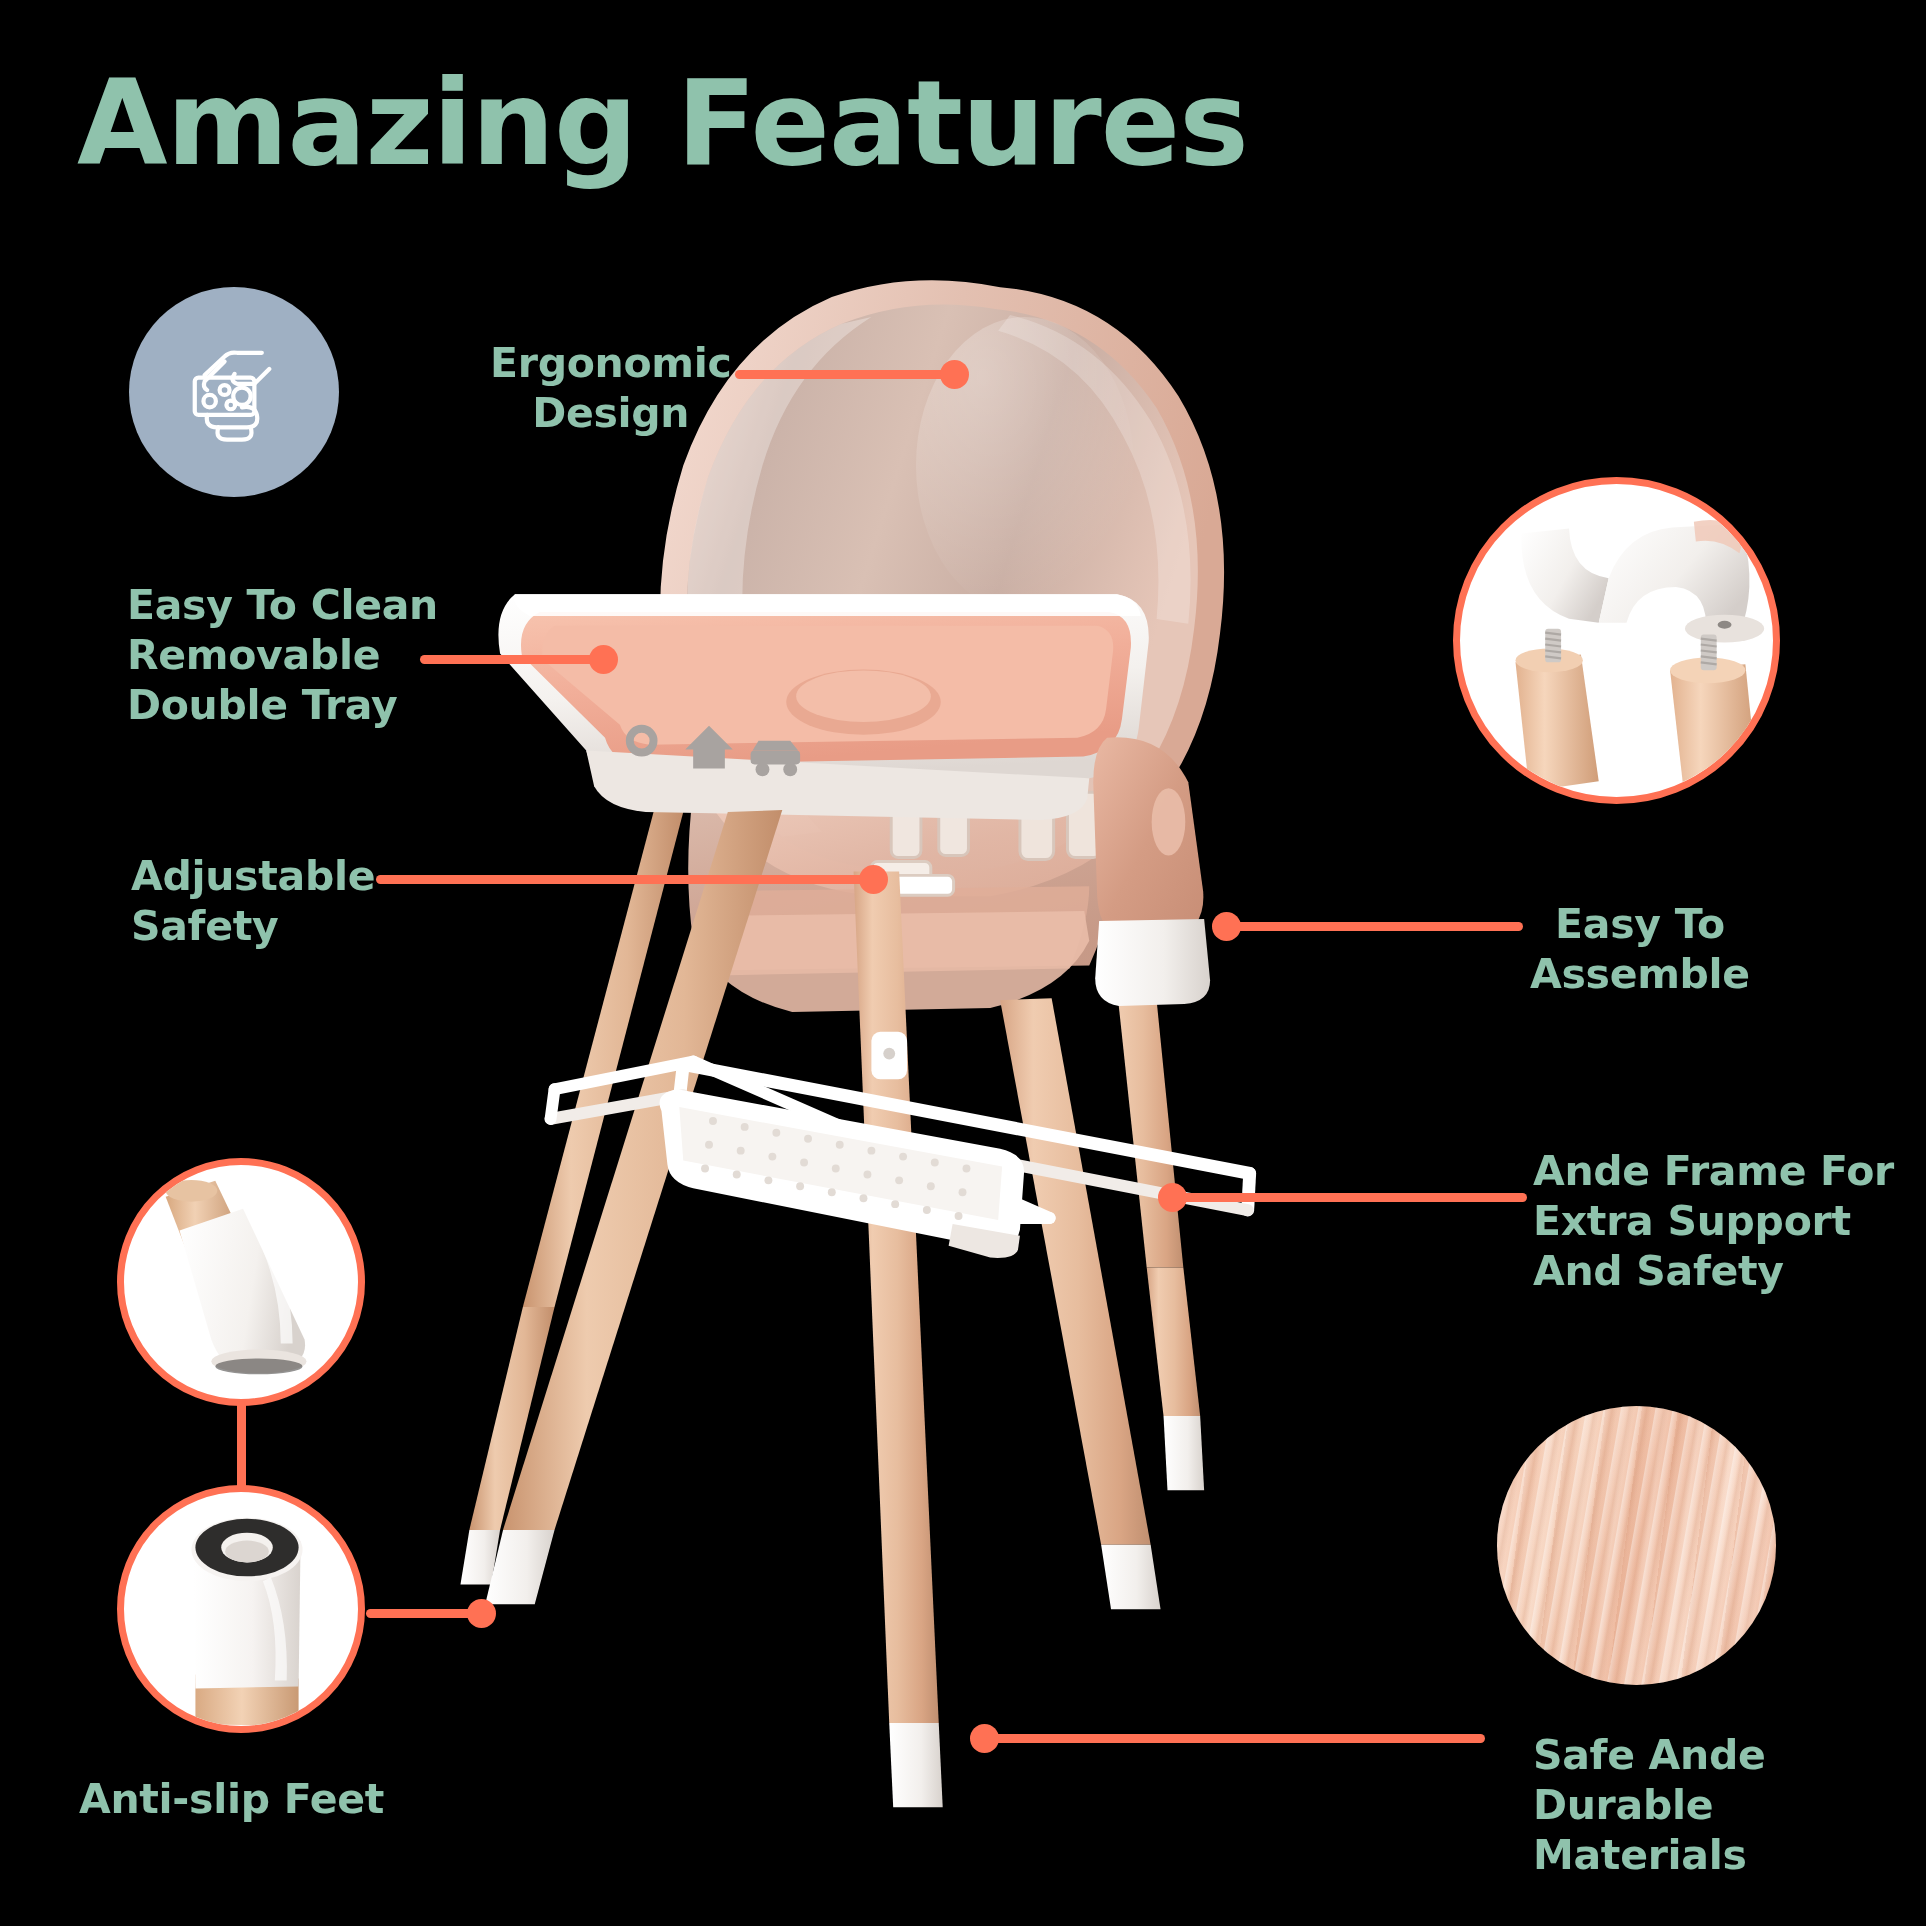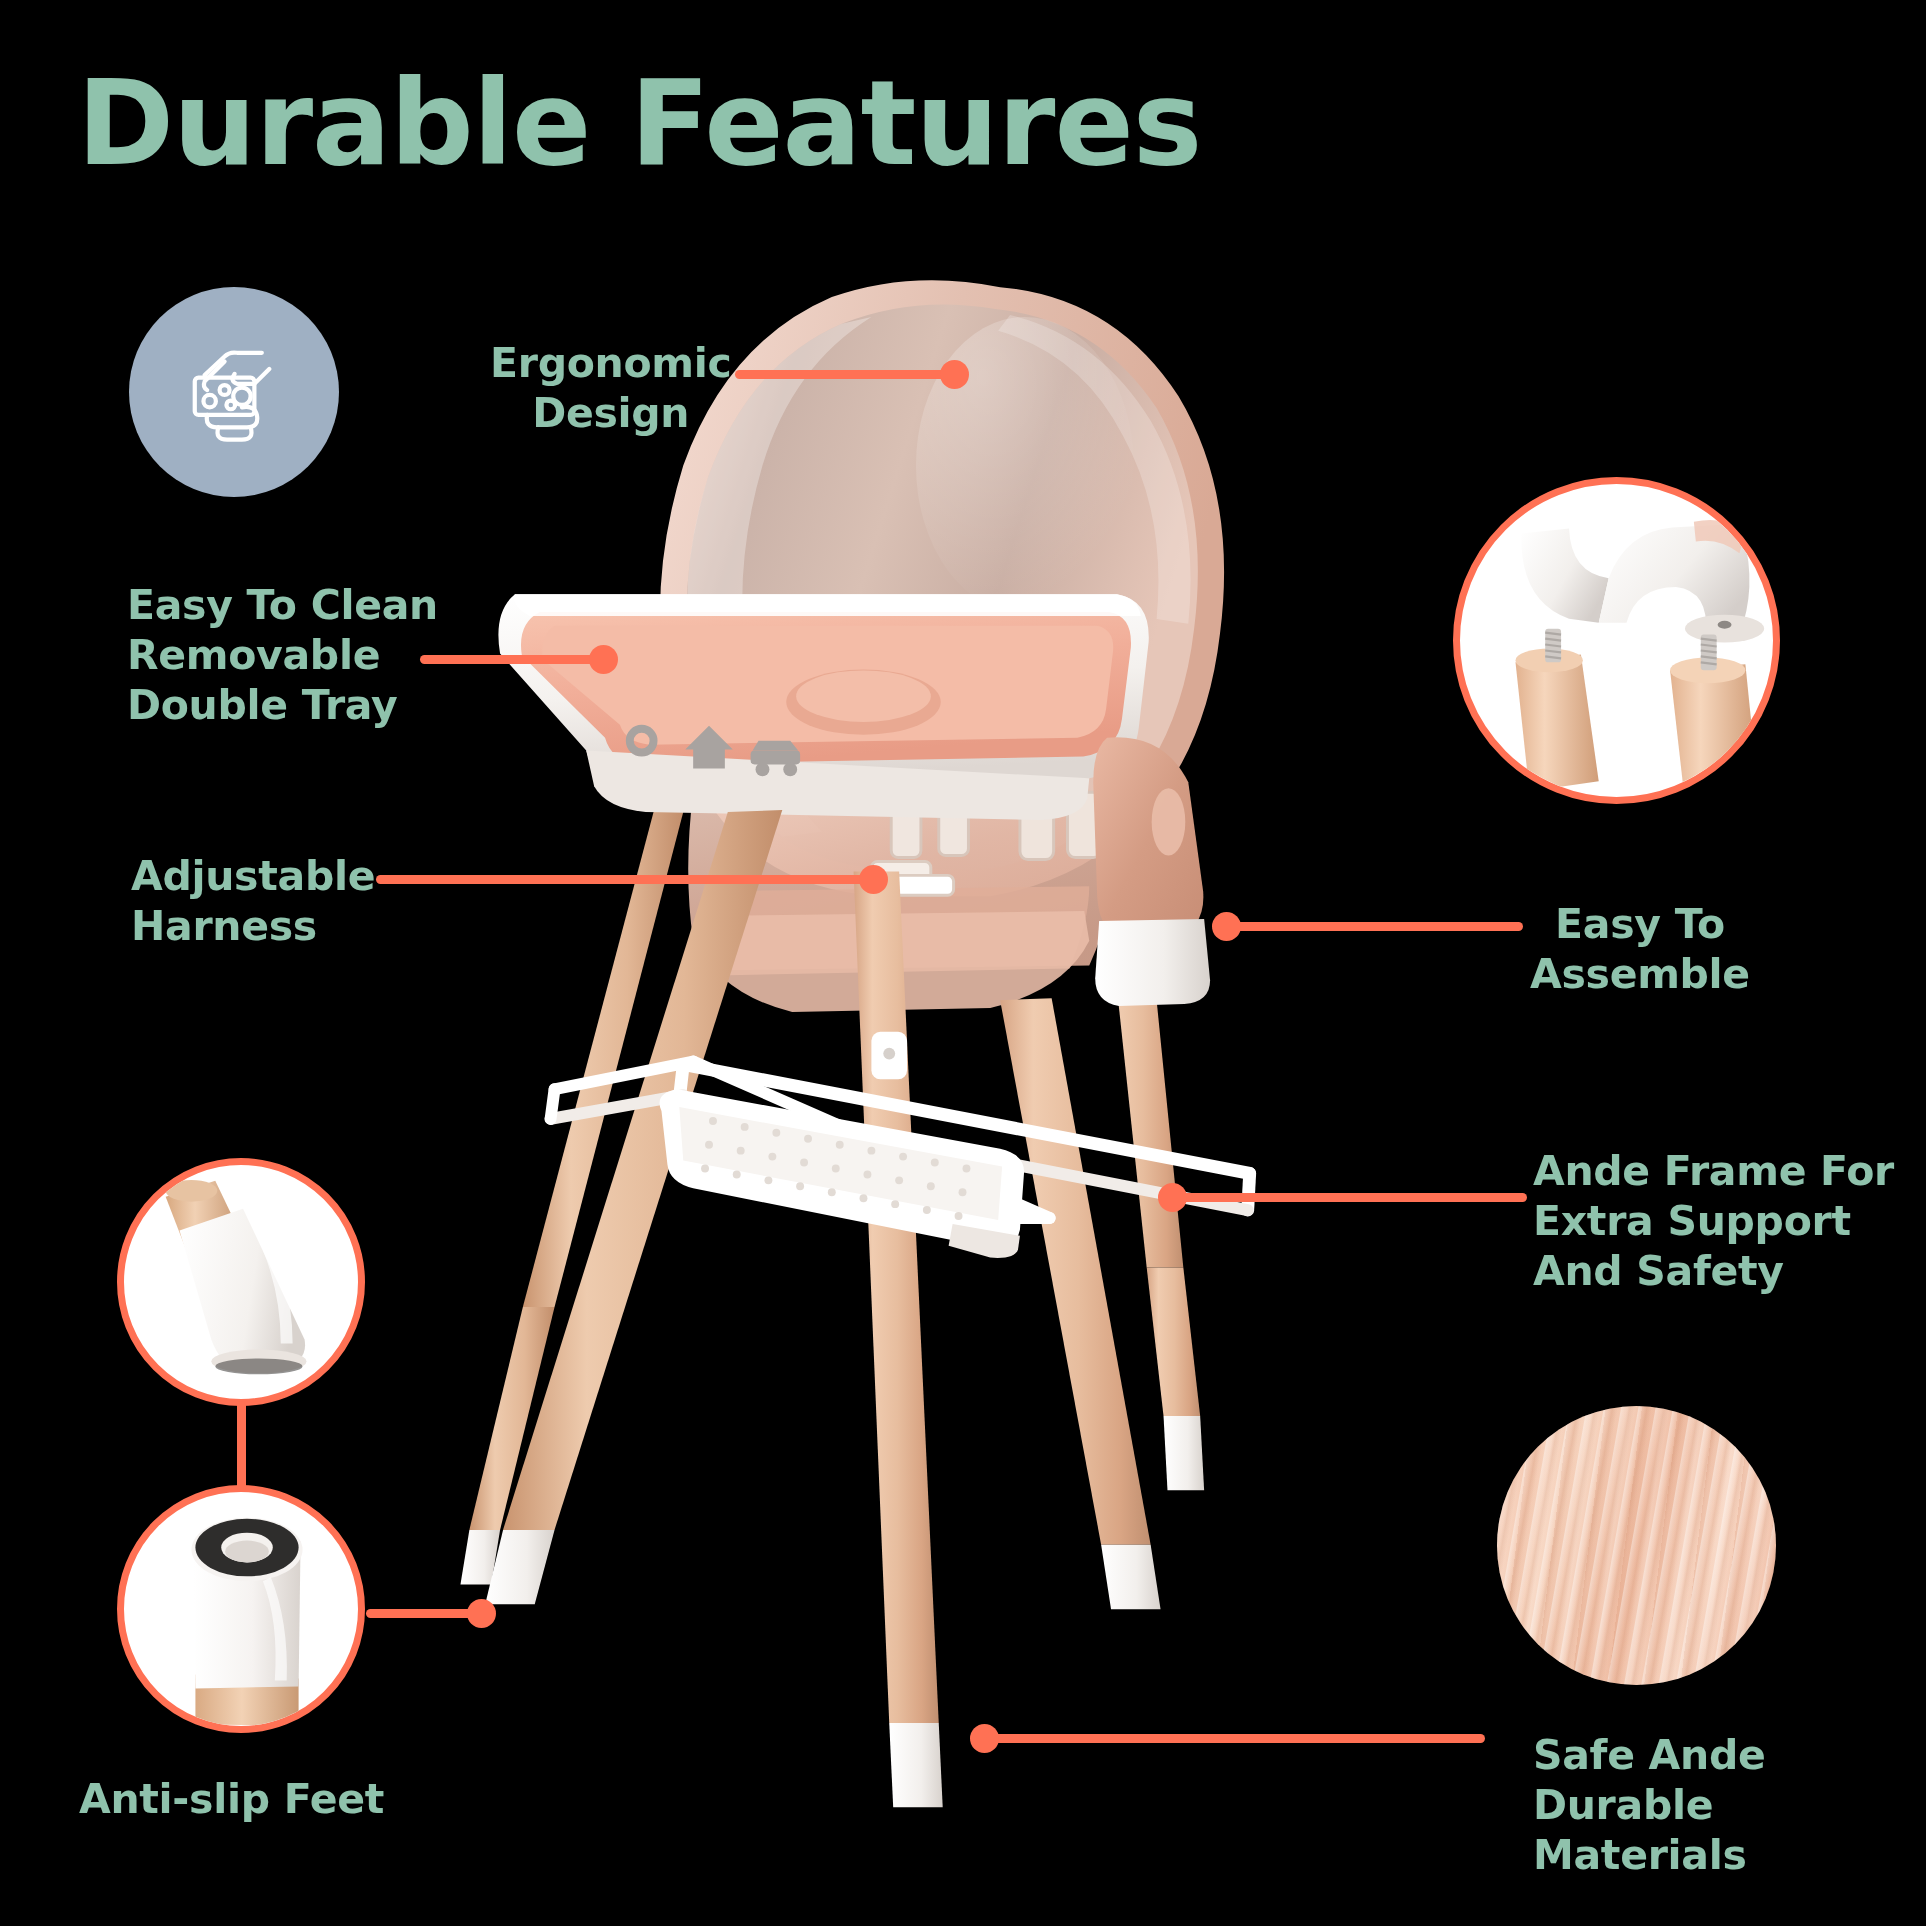--- a/index.html
+++ b/index.html
@@ -44,21 +44,21 @@
   }
 
   
   #chair{position:absolute;left:0;top:0;width:1927px;height:1927px;}
 </style>
 </head>
 <body>
 
 <div id="stage">
 
-  <div class="title">Durable Features</div>
+  <div class="title">Amazing Features</div>
 
   <svg id="chair" viewBox="0 0 1946 1946">
     <defs>
       <linearGradient id="gBack" x1="0" y1="0" x2="1" y2="0.35">
         <stop offset="0" stop-color="#E9CFC4"></stop>
         <stop offset="0.22" stop-color="#CBB3A9"></stop>
         <stop offset="0.46" stop-color="#D9C0B4"></stop>
         <stop offset="0.70" stop-color="#C9AEA3"></stop>
         <stop offset="1" stop-color="#E6C6B8"></stop>
       </linearGradient>
@@ -377,21 +377,21 @@
   <div class="leadv" style="left:237px;top:1401px;height:91px;"></div>
 
   <div class="lbl" style="left:490px;top:338px;text-align:center;">Ergonomic
 Design</div>
 
   <div class="lbl" style="left:127px;top:580px;">Easy To Clean
 Removable
 Double Tray</div>
 
   <div class="lbl" style="left:131px;top:851px;">Adjustable
-Harness</div>
+Safety</div>
 
   <div class="lbl" style="left:1530px;top:899px;text-align:center;">Easy To
 Assemble</div>
 
   <div class="lbl" style="left:1533px;top:1146px;">Ande Frame For
 Extra Support
 And Safety</div>
 
   <div class="lbl" style="left:1533px;top:1730px;">Safe Ande Durable
 Materials</div>

